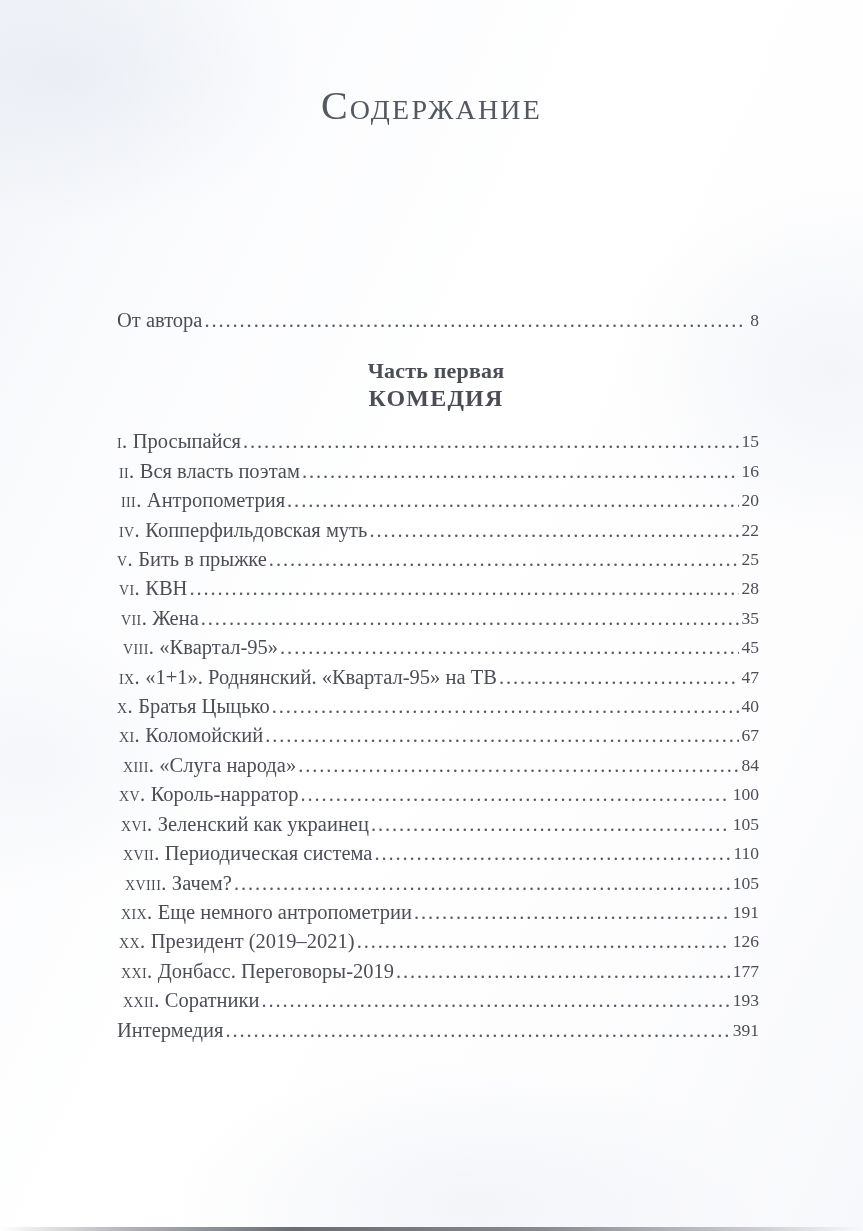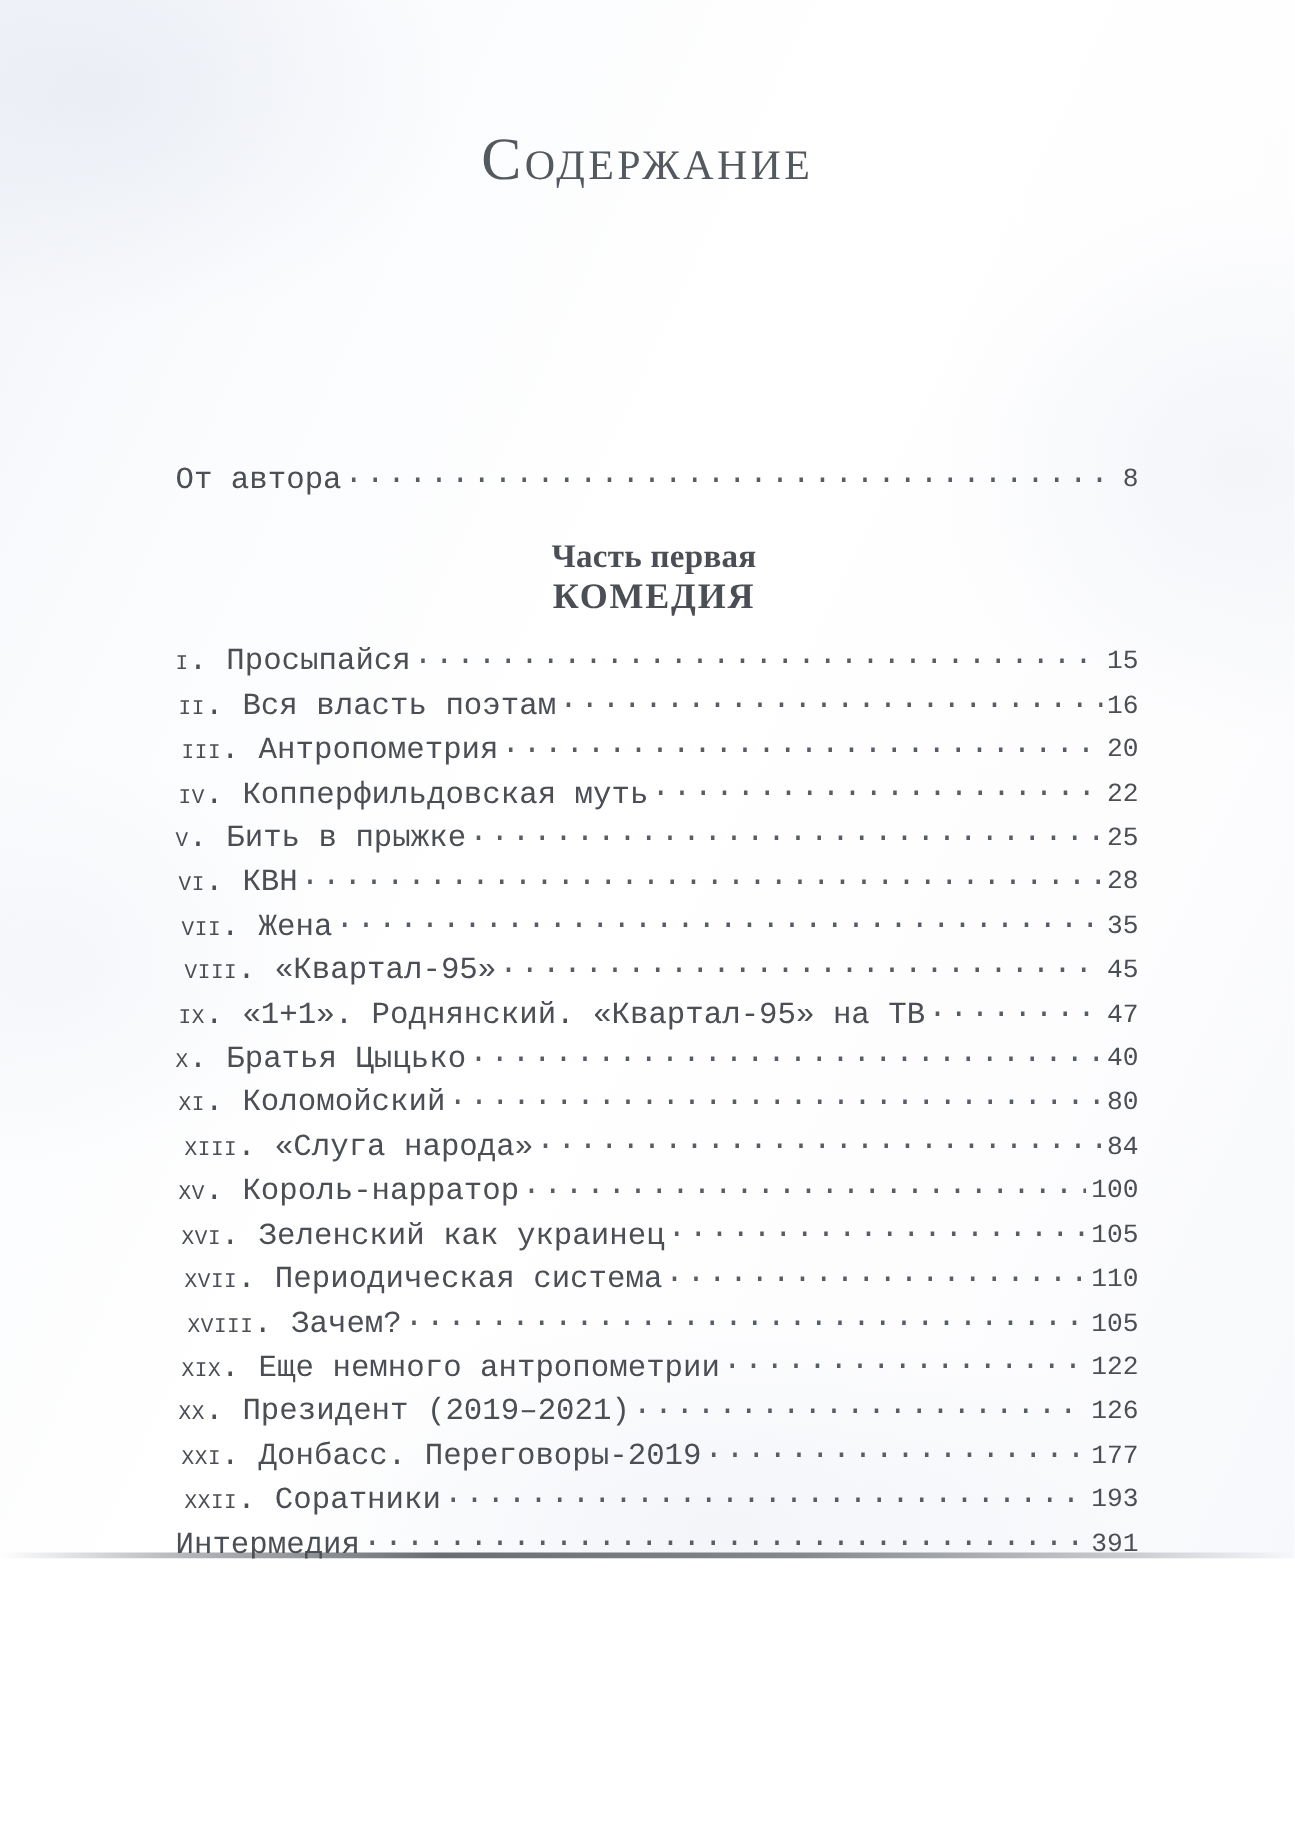--- a/index.html
+++ b/index.html
@@ -13,21 +13,21 @@
     overflow: hidden;
     background: #ffffff;
     font-family: "Liberation Serif", "DejaVu Serif", serif;
     -webkit-font-smoothing: antialiased;
   }
 
   
   #page {
     position: relative;
     width: 863px;
-    height: 1039px;
+    height: 1231px;
     background:
       linear-gradient(115deg, #f2f4f8 0%, #fafbfd 18%, #ffffff 45%, #fdfdfe 75%, #f7f8fb 100%);
     box-sizing: border-box;
     overflow: hidden;
   }
   
   #page::before {
     content: "";
     position: absolute;
     inset: 0;
@@ -79,26 +79,25 @@
   
   .toc-body {
     position: absolute;
     top: 306px;
     left: 117px;
     width: 642px;
   }
 
   .row {
     display: flex;
-    align-items: center;
+    align-items: flex-end;
     font-size: 20.5px;
     line-height: 29.4px;
     color: #4b4e55;
     white-space: nowrap;
-    font-family: Liberation Mono, monospace;
   }
   .row .label { flex: 0 0 auto; }
   .row .num {
     flex: 0 0 auto;
     font-size: 17.5px;
     color: #4b4e55;
     padding-left: 2px;
   }
   .leader {
     flex: 1 1 auto;
@@ -225,21 +224,21 @@
             <span class="num">47</span>
           </div>
           <div class="row ind1">
             <span class="label"><span class="rn">X.</span> Братья Цыцько</span>
             <span class="leader"></span>
             <span class="num">40</span>
           </div>
           <div class="row ind2">
             <span class="label"><span class="rn">XI.</span> Коломойский</span>
             <span class="leader"></span>
-            <span class="num">80</span>
+            <span class="num">67</span>
           </div>
           <div class="row ind4">
             <span class="label"><span class="rn">XIII.</span> «Слуга народа»</span>
             <span class="leader"></span>
             <span class="num">84</span>
           </div>
           <div class="row ind2">
             <span class="label"><span class="rn">XV.</span> Король-нарратор</span>
             <span class="leader"></span>
             <span class="num">100</span>
@@ -255,21 +254,21 @@
             <span class="num">110</span>
           </div>
           <div class="row ind5">
             <span class="label"><span class="rn">XVIII.</span> Зачем?</span>
             <span class="leader"></span>
             <span class="num">105</span>
           </div>
           <div class="row ind3">
             <span class="label"><span class="rn">XIX.</span> Еще немного антропометрии</span>
             <span class="leader"></span>
-            <span class="num">122</span>
+            <span class="num">191</span>
           </div>
           <div class="row ind2">
             <span class="label"><span class="rn">XX.</span> Президент (2019–2021)</span>
             <span class="leader"></span>
             <span class="num">126</span>
           </div>
           <div class="row ind3">
             <span class="label"><span class="rn">XXI.</span> Донбасс. Переговоры-2019</span>
             <span class="leader"></span>
             <span class="num">177</span>

